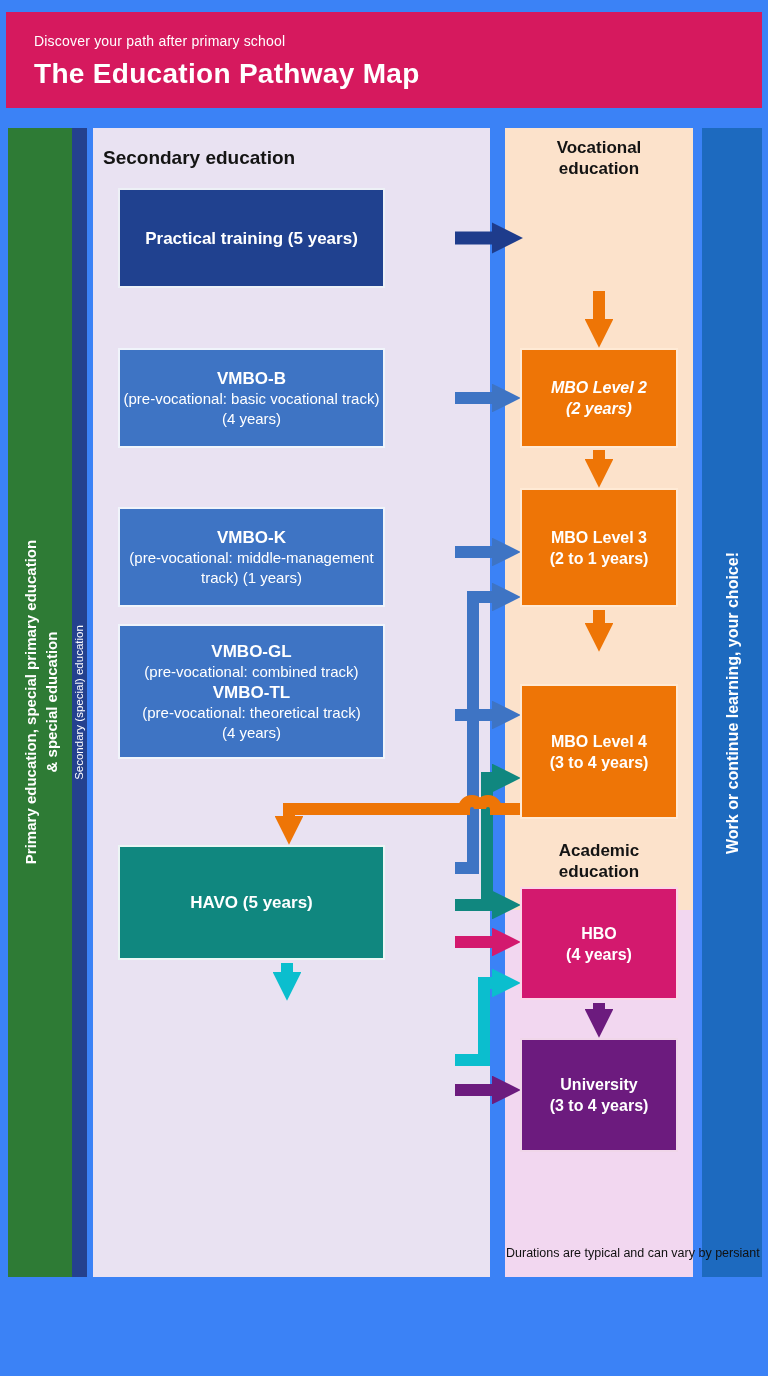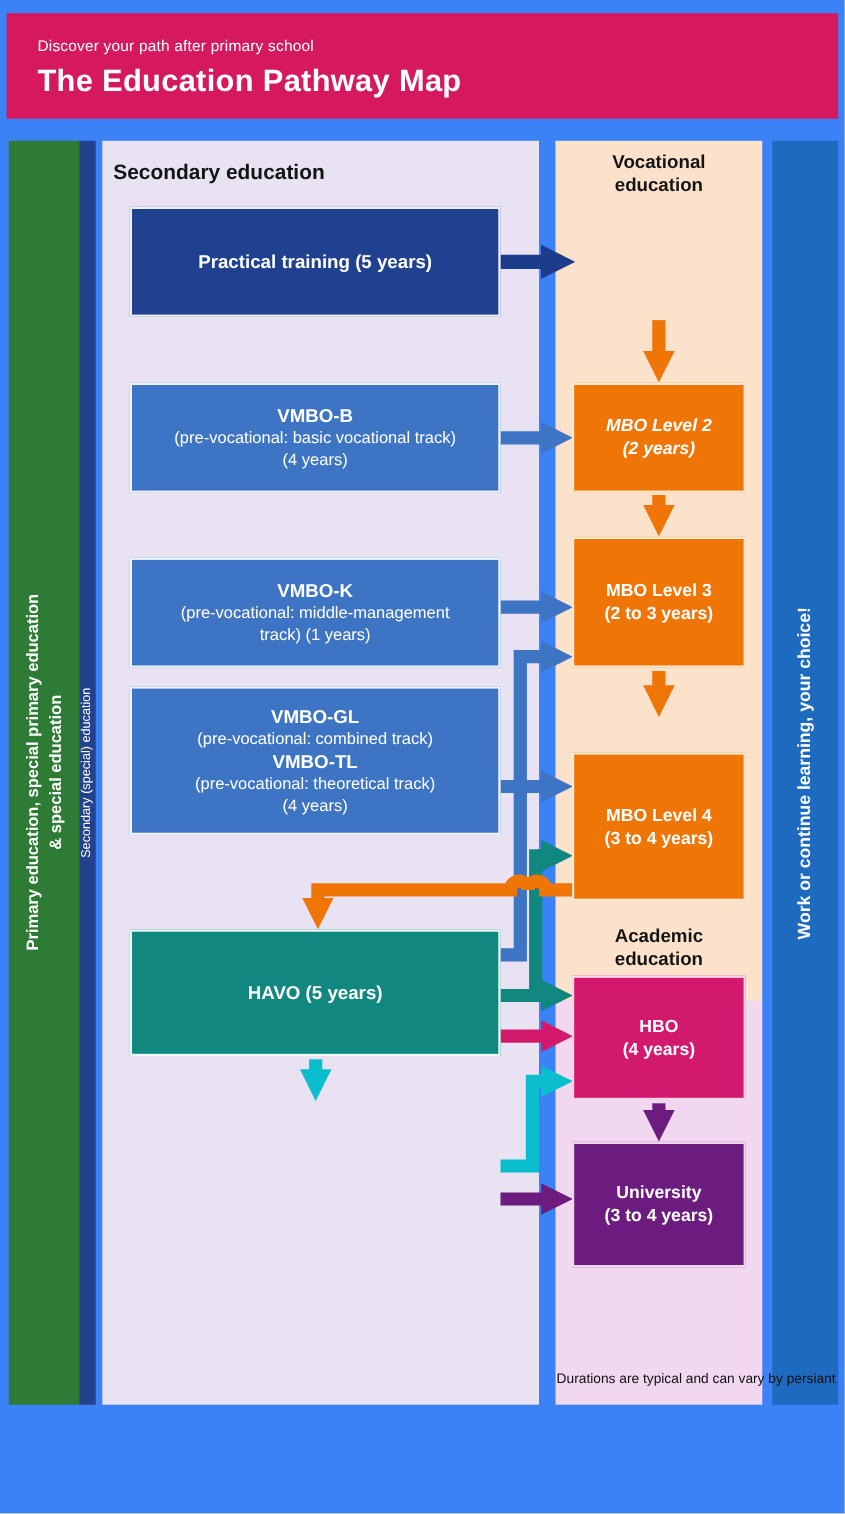--- a/index.html
+++ b/index.html
@@ -28,21 +28,21 @@
 
   
   .col-heading{position:absolute;color:#141414;font-weight:bold;}
   .h-secondary{left:103px;top:147px;font-size:19px;}
   .h-voc,.h-acad{left:505px;width:188px;text-align:center;font-size:17px;line-height:21px;}
   .h-voc{top:137px;}
   .h-acad{top:840px;}
 
   
   .box{position:absolute;display:flex;flex-direction:column;justify-content:center;align-items:center;text-align:center;color:#fff;box-sizing:border-box;border:2px solid rgba(255,255,255,.92);}
-  .lbox{left:118px;width:337px;}
+  .lbox{left:118px;width:267px;}
   .rbox{left:520px;width:158px;border-color:rgba(255,240,224,.95);}
   .t1{font-weight:bold;font-size:17px;line-height:21px;}
   .t2{font-size:15px;line-height:20px;}
   .rt{font-weight:bold;font-size:16px;line-height:21px;}
   .bx-practical{top:188px;height:100px;background:#20418f;}
   .bx-vmbob{top:348px;height:100px;background:#3e74c4;}
   .bx-vmbok{top:507px;height:100px;background:#3e74c4;}
   .bx-vmbogl{top:624px;height:135px;background:#3e74c4;}
   .bx-havo{top:845px;height:115px;background:#10877f;}
   .bx-vwo{top:1001px;height:149px;background:#0bbece;}
@@ -164,21 +164,21 @@
   <div class="box lbox bx-havo">
     <div class="t1">HAVO (5 years)</div>
   </div>
 
   <div class="box rbox bx-mbo2">
     <div class="rt">MBO Level 2</div>
     <div class="rt">(2 years)</div>
   </div>
   <div class="box rbox bx-mbo3">
     <div class="rt">MBO Level 3</div>
-    <div class="rt">(2 to 3 years)</div>
+    <div class="rt">(2 to 1 years)</div>
   </div>
   <div class="box rbox bx-mbo4">
     <div class="rt">MBO Level 4</div>
     <div class="rt">(3 to 4 years)</div>
   </div>
   <div class="box rbox bx-hbo">
     <div class="rt">HBO</div>
     <div class="rt">(4 years)</div>
   </div>
   <div class="box rbox bx-uni">

